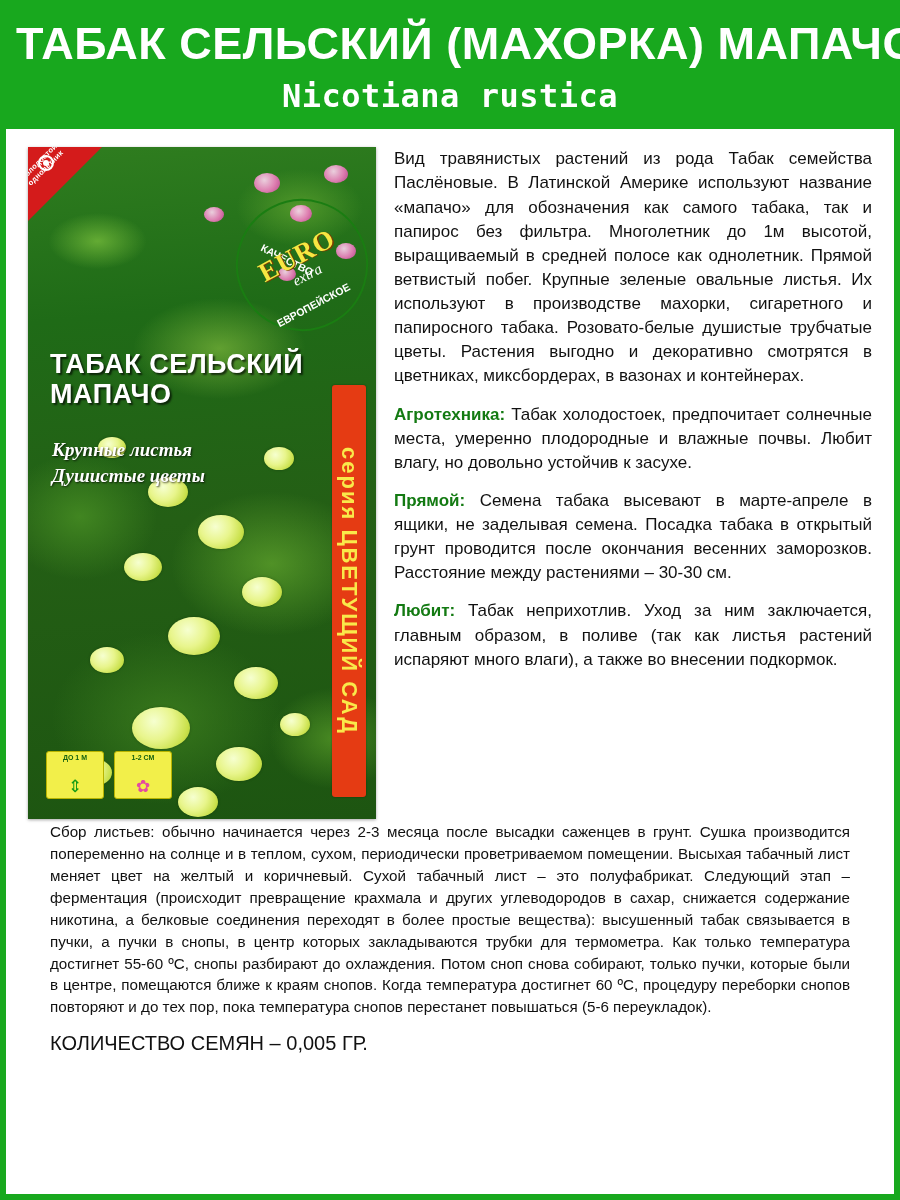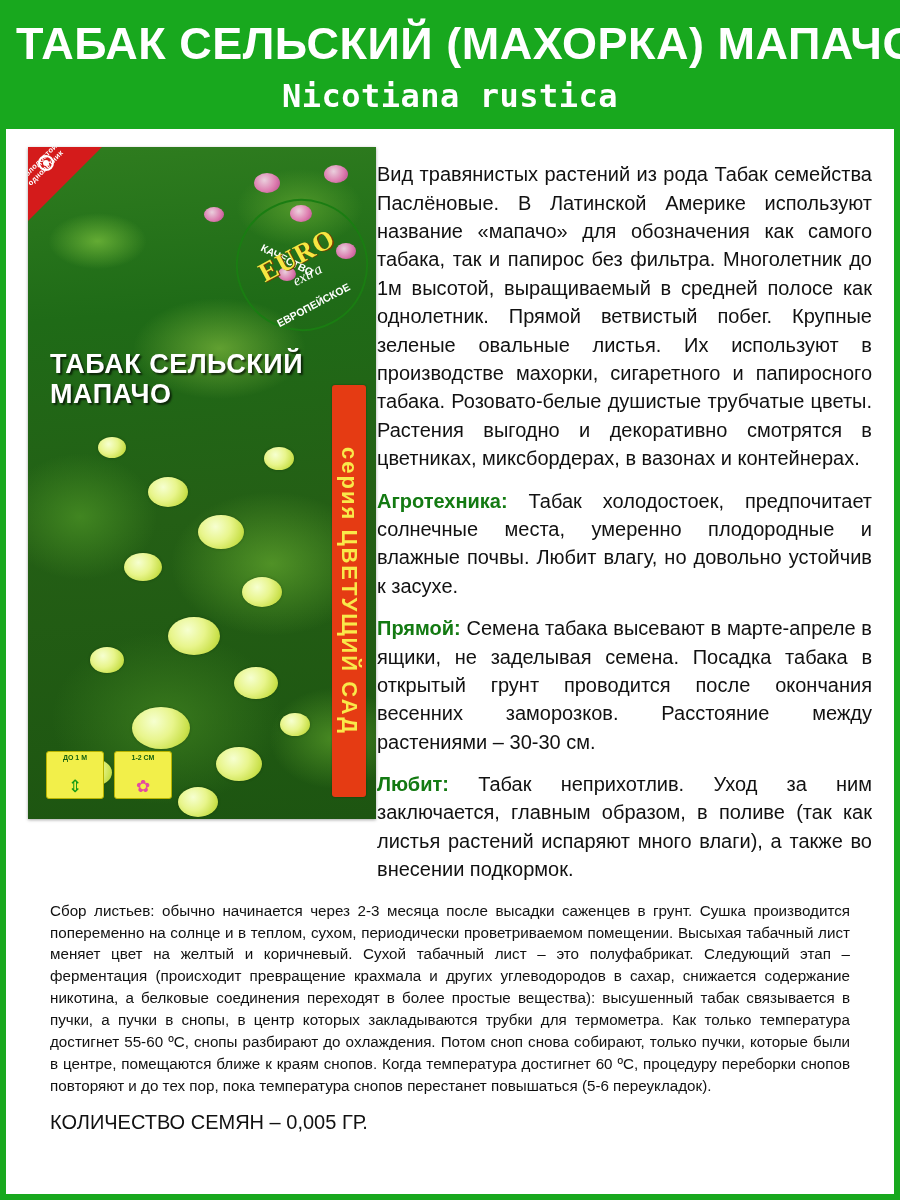--- a/index.html
+++ b/index.html
@@ -252,26 +252,25 @@
     bottom: 3px; left: 0; right: 0;
     text-align: center;
     font-size: 17px;
     line-height: 1;
     color: #179b17;
   }
   .icon-box .glyph.pink { color: #e44aa0; }
   
   .text-col {
     flex: 1 1 auto;
-    padding-left: 1px;
-    font-size: 20px;
+    padding-left: 18px;
+    font-size: 17px;
     line-height: 1.42;
     text-align: justify;
     color: #111111;
-    margin-top: 13px;
   }
   .text-col p {
     margin: 0 0 14px 0;
   }
   .lead-label {
     color: #137a12;
     font-weight: bold;
   }
   
   .bottom-text {
@@ -343,20 +342,24 @@
             <span style="transform: rotate(55deg) translate(-44px,-4px);">КАЧЕСТВО</span>
           </div>
           <div class="center">
             <div class="euro-word">EURO</div>
             <div class="extra-word">extra</div>
           </div>
         </div>
 
         <div class="packet-name">ТАБАК СЕЛЬСКИЙ МАПАЧО</div>
 
+        <div class="packet-tagline">
+          <div>Крупные листья</div>
+          <div>Душистые цветы</div>
+        </div>
 
         <div class="series-strip">
           <div class="strip-text">серия ЦВЕТУЩИЙ САД</div>
         </div>
 
         <div class="packet-icons">
           <div class="icon-box">
             <div class="cap">ДО 1 М</div>
             <div class="glyph">⇕</div>
           </div>

